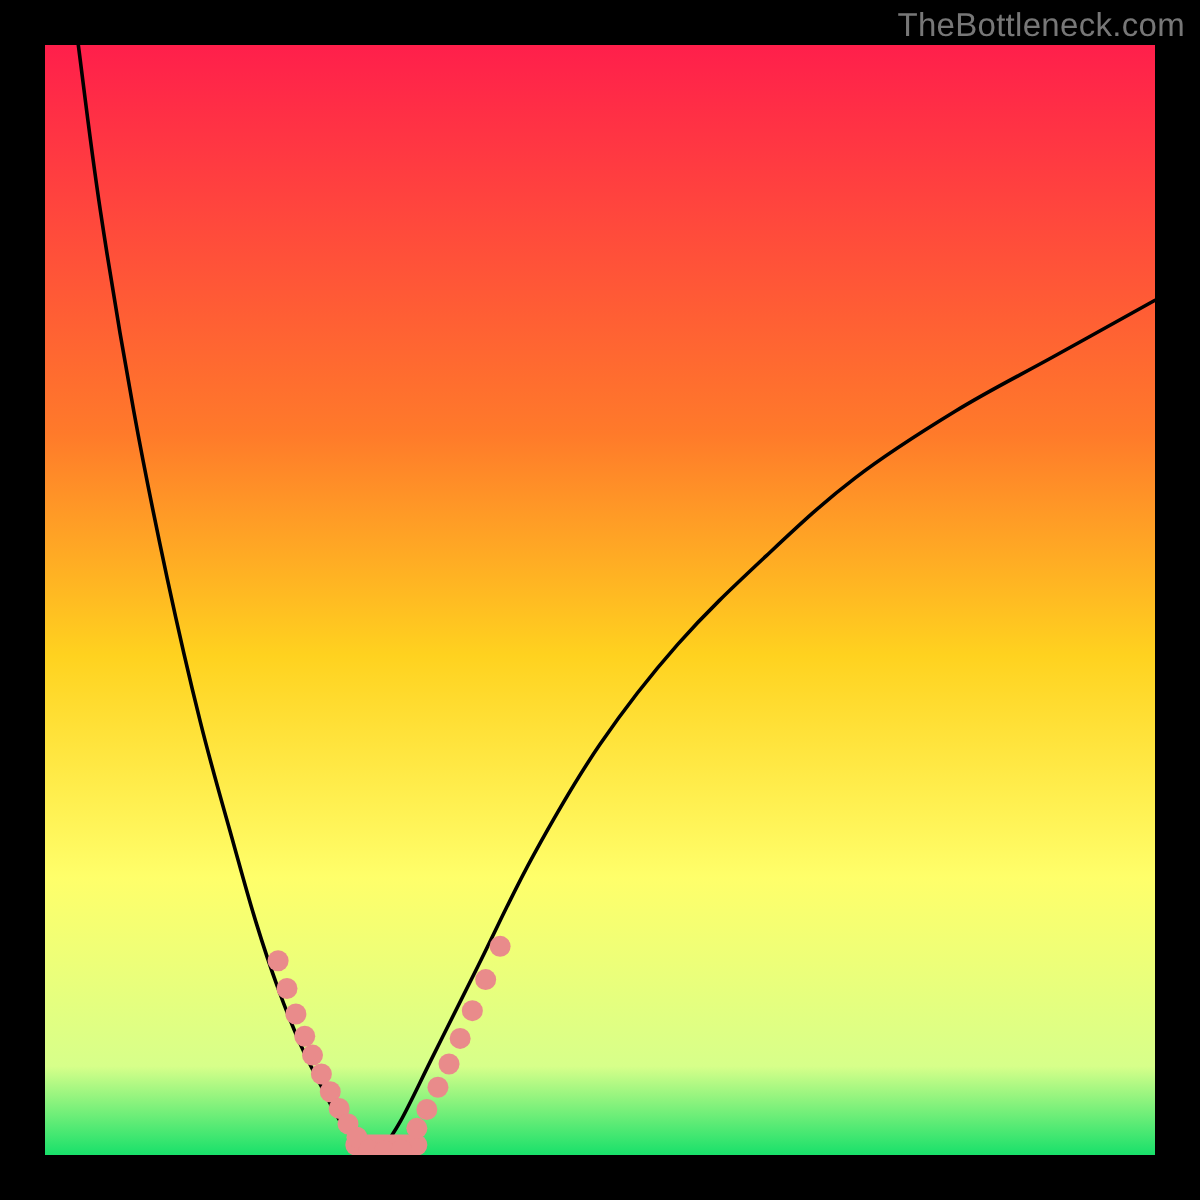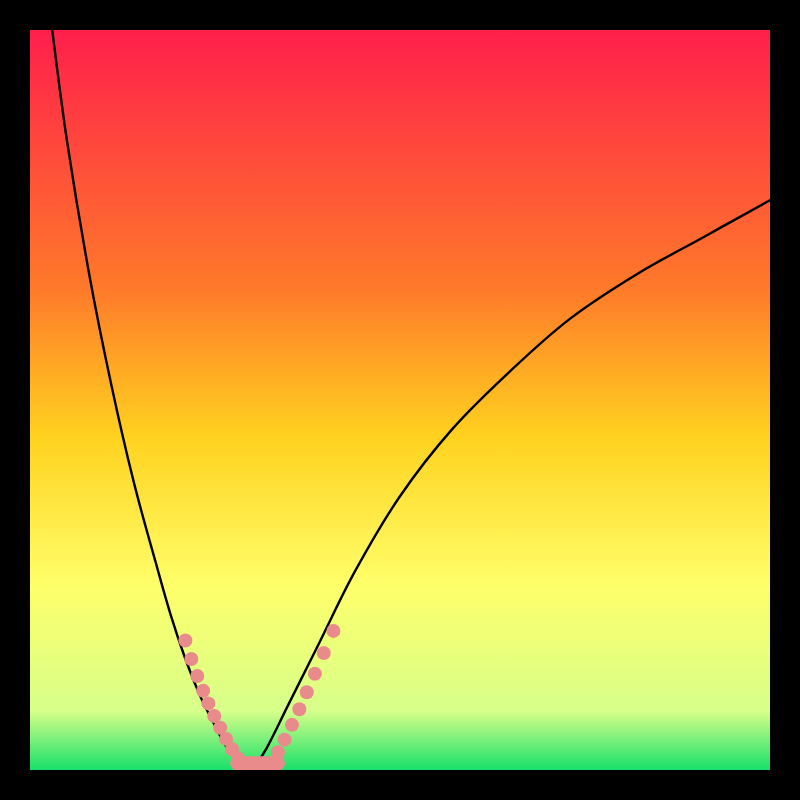--- a/index.html
+++ b/index.html
@@ -34,20 +34,21 @@
     font-weight: 500;
     letter-spacing: 0.2px;
     user-select: none;
   }
   svg { display: block; }
 </style>
 </head>
 <body>
 
 <div class="stage">
+  <div class="watermark">TheBottleneck.com</div>
   <div class="plot">
     <svg id="chart-svg" width="740" height="740" viewBox="0 0 740 740">
       <defs>
         <linearGradient id="bg-grad" x1="0" y1="0" x2="0" y2="1">
             <stop offset="0%" stop-color="#ff1f4b"></stop>
             <stop offset="35%" stop-color="#ff7a2a"></stop>
             <stop offset="55%" stop-color="#ffd21f"></stop>
             <stop offset="75%" stop-color="#ffff6a"></stop>
             <stop offset="92%" stop-color="#d7ff8a"></stop>
             <stop offset="100%" stop-color="#18e06a"></stop>

